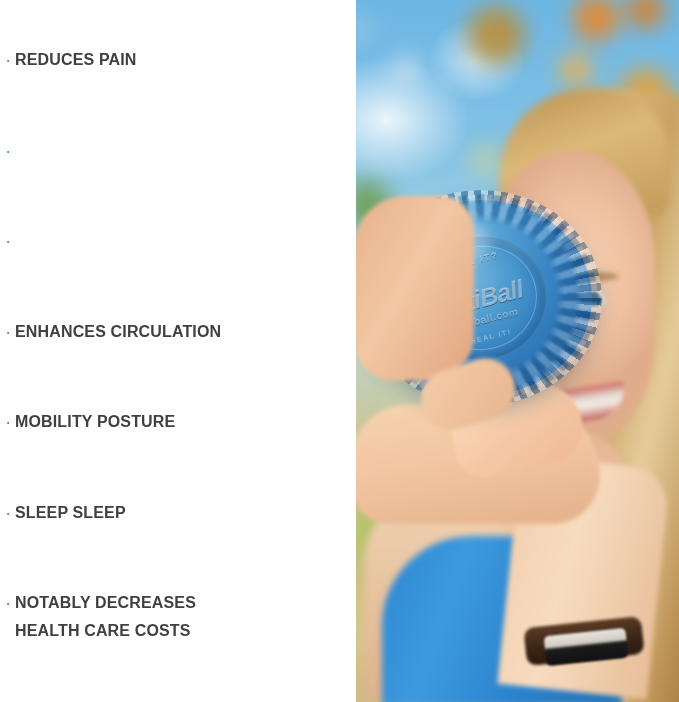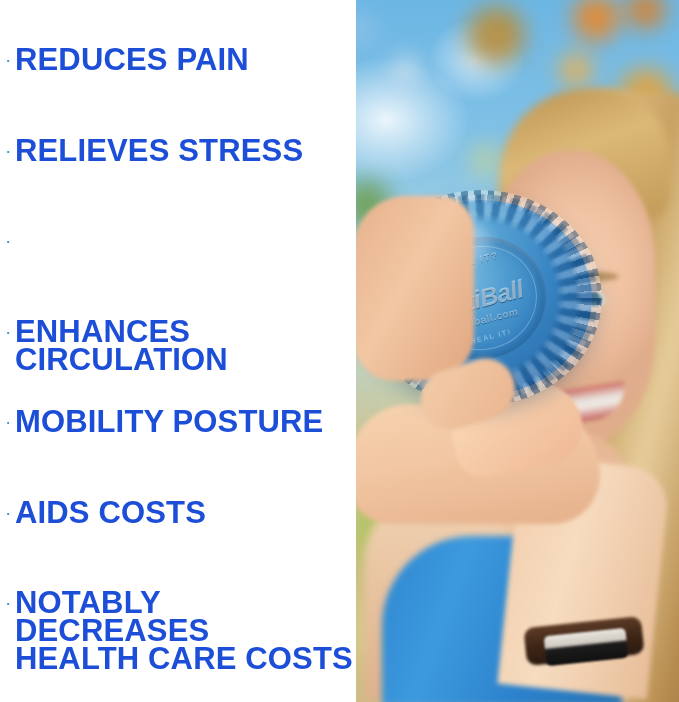--- a/index.html
+++ b/index.html
@@ -41,22 +41,22 @@
     width: 13px;
     font-size: 19px;
     line-height: 28px;
     color: #3c95c8;
     text-align: left;
     padding-left: 3px;
     box-sizing: border-box;
   }
   .benefit-text {
     flex: 1 1 auto;
-    color: #1d4ed8;
-    font-size: 31px;
+    color: #404040;
+    font-size: 16px;
     font-weight: bold;
     letter-spacing: 0.15px;
     line-height: 28px;
     white-space: pre-line;
   }
 
   
   .photo {
     position: absolute;
     left: 356px;
@@ -374,40 +374,39 @@
 
   <div class="benefits-panel">
 
     <div class="benefit-item">
       <span class="benefit-bullet">·</span>
       <span class="benefit-text">REDUCES PAIN</span>
     </div>
 
     <div class="benefit-item">
       <span class="benefit-bullet">·</span>
-      <span class="benefit-text">RELIEVES STRESS</span>
     </div>
 
     <div class="benefit-item">
       <span class="benefit-bullet">·</span>
     </div>
 
     <div class="benefit-item">
       <span class="benefit-bullet">·</span>
       <span class="benefit-text">ENHANCES CIRCULATION</span>
     </div>
 
     <div class="benefit-item">
       <span class="benefit-bullet">·</span>
       <span class="benefit-text">MOBILITY POSTURE</span>
     </div>
 
     <div class="benefit-item">
       <span class="benefit-bullet">·</span>
-      <span class="benefit-text">AIDS COSTS</span>
+      <span class="benefit-text">SLEEP SLEEP</span>
     </div>
 
     <div class="benefit-item">
       <span class="benefit-bullet">·</span>
       <span class="benefit-text">NOTABLY DECREASES
 HEALTH CARE COSTS</span>
     </div>
 
   </div>
 

